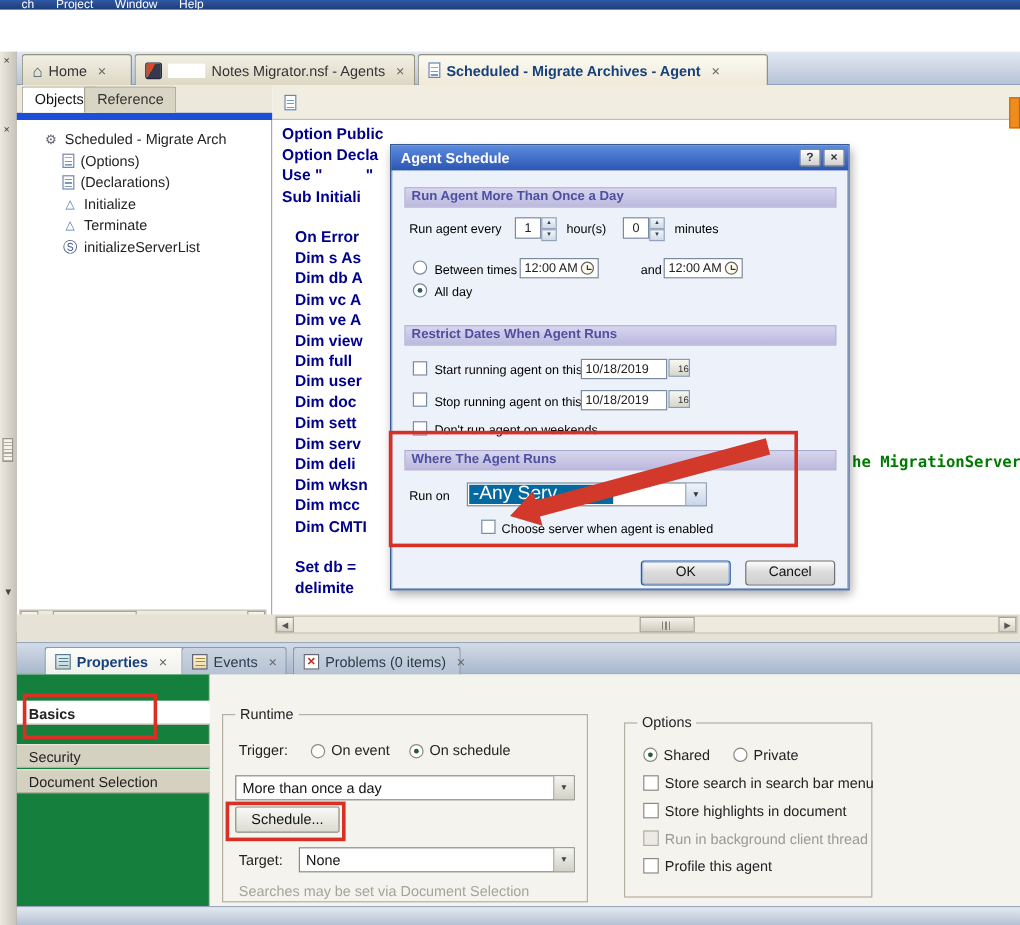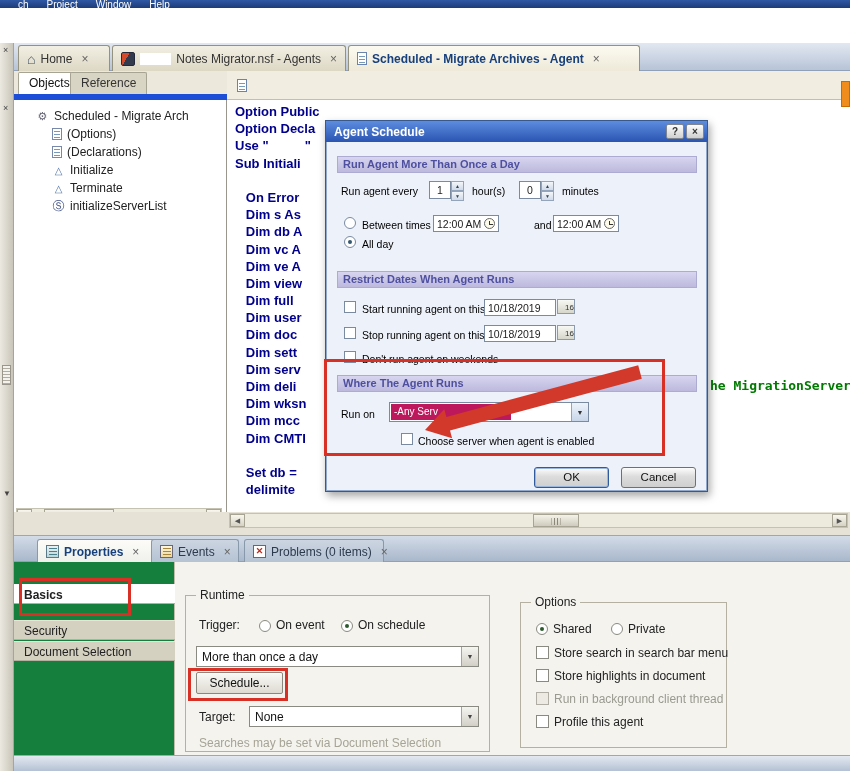--- a/index.html
+++ b/index.html
@@ -59,21 +59,21 @@
 .spin{position:absolute;display:flex;height:18px}
 .spin-val{width:22px;background:#fff;border:1px solid #7a8aa0;font-size:10.5px;text-align:center;line-height:16px}
 .spin-btns{display:flex;flex-direction:column;width:13px}
 .spin-btns i{flex:1;font-style:normal;font-size:5px;line-height:8px;text-align:center;background:linear-gradient(#f4f6fa,#cfdae8);border:1px solid #93a4bc;color:#345}
 .tfield{position:absolute;height:17px;background:#fff;border:1px solid #7a8aa0;display:flex;align-items:center;justify-content:space-between;padding:3px 3px;font-size:10.5px}
 .clockic{width:11px;height:11px;border:1px solid #666;border-radius:50%;background:#fdfbea;position:relative;flex:none}
 .clockic::before{content:"";position:absolute;left:4px;top:2px;width:1px;height:4px;background:#333}
 .clockic::after{content:"";position:absolute;left:5px;top:5px;width:3px;height:1px;background:#333}
 .calbtn{position:absolute;width:18px;height:15px;background:linear-gradient(#f8f8f4,#d6d6ca);border:1px solid #8a9ab0;font-size:8px;text-align:right;line-height:15px;color:#333}
 .combo{position:absolute;background:#fff;border:1px solid #7a8aa0;display:flex;align-items:center}
-.combo-sel{background:#be185d;color:#fff;font-size:10px;padding:0 3px;margin-left:1px;width:120px;height:16px;line-height:16px;white-space:nowrap;overflow:hidden}
+.combo-sel{background:#0369a1;color:#fff;font-size:16px;padding:0 3px;margin-left:1px;width:120px;height:16px;line-height:16px;white-space:nowrap;overflow:hidden}
 .combo-btn{margin-left:auto;width:17px;height:18px;background:linear-gradient(#eef3fa,#c8d6ea);border-left:1px solid #93a4bc;font-size:7px;color:#333;display:flex;align-items:center;justify-content:center}
 .dbtn{position:absolute;height:21px;background:linear-gradient(#fdfdfd,#dcdcdc 45%,#cfcfcf);border:1px solid #707070;border-radius:3px;font-size:11.5px;text-align:center;line-height:19px;color:#111}
 .dbtn.primary{border-color:#2f5a9e;box-shadow:0 0 0 1px #9ab6dd inset}
 
 .redrect{position:absolute;border:3px solid #d93025;z-index:30;pointer-events:none}
 
 #btabbar{left:14px;top:535px;width:836px;height:27px;background:linear-gradient(#d3dbe7,#a9b8cc);border-top:1px solid #98a8bc;border-bottom:1px solid #8fa0b8}
 .btab{position:absolute;top:3px;height:24px;display:flex;align-items:center;gap:5px;padding:0 8px;background:linear-gradient(#ccd5e1,#b4c2d3);border:1px solid #8899ab;border-bottom:none;border-radius:3px 3px 0 0;font-size:12px;color:#2c3a4e;white-space:nowrap}
 .btab.active{background:linear-gradient(#fdfcf8,#eef0ec);color:#17407c;font-weight:bold}
 .prop-ic{width:13px;height:13px;border:1px solid #5a7a88;background:linear-gradient(#e8f2f4,#bcd6da);position:relative;flex:none}

